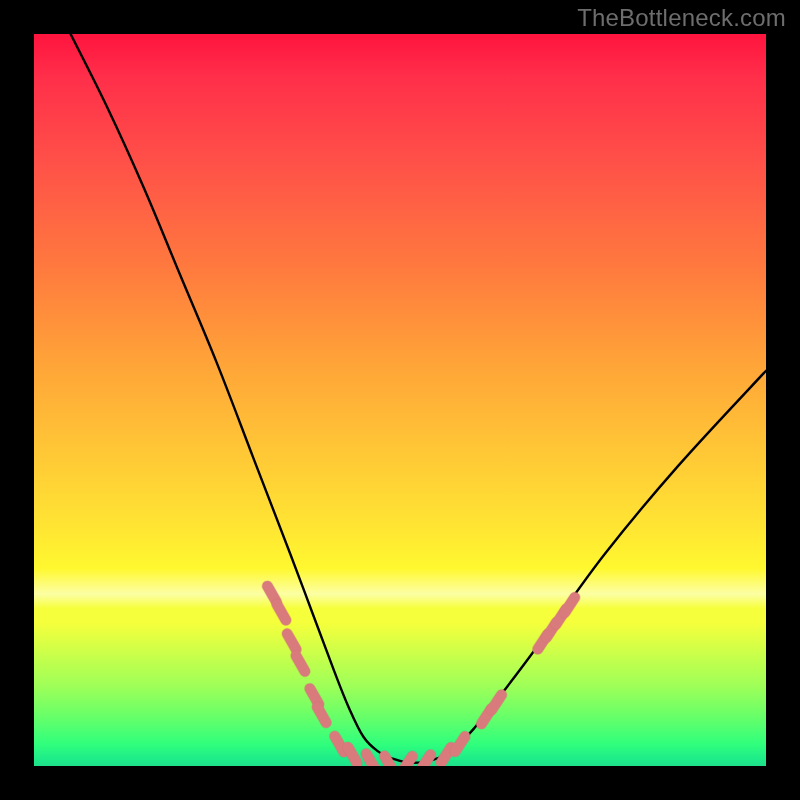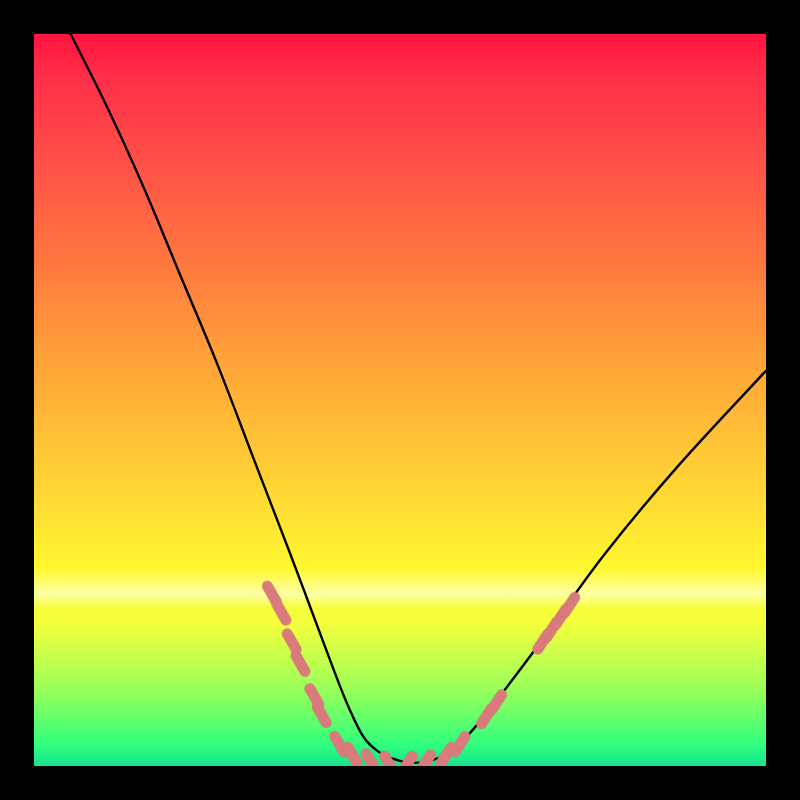--- a/index.html
+++ b/index.html
@@ -62,20 +62,21 @@
     top: 0;
     left: 0;
     width: 732px;
     height: 732px;
   }
 </style>
 </head>
 <body>
 
 <div class="frame">
+  <div class="watermark">TheBottleneck.com</div>
 
   <div class="plot">
     <svg class="curve" viewBox="0 0 732 732" preserveAspectRatio="none">
       <path id="curve-path" fill="none" stroke="#000" stroke-width="2.4" stroke-linecap="round" d="M 36.60 0.00 C 43.19 13.18, 60.02 45.53, 73.20 73.20 C 86.38 100.87, 96.62 123.42, 109.80 153.72 C 122.98 184.02, 133.22 209.94, 146.40 241.56 C 159.58 273.18, 169.82 296.46, 183.00 329.40 C 196.18 362.34, 206.42 390.30, 219.60 424.56 C 232.78 458.82, 245.66 492.05, 256.20 519.72 C 266.74 547.39, 270.25 557.20, 278.16 578.28 C 286.07 599.36, 293.53 619.71, 300.12 636.84 C 306.71 653.97, 309.49 661.58, 314.76 673.44 C 320.03 685.30, 324.13 694.81, 329.40 702.72 C 334.67 710.63, 338.77 713.41, 344.04 717.36 C 349.31 721.31, 353.41 722.70, 358.68 724.68 C 363.95 726.66, 368.05 727.68, 373.32 728.34 C 378.59 729.00, 382.69 729.00, 387.96 728.34 C 393.23 727.68, 397.33 726.66, 402.60 724.68 C 407.87 722.70, 410.65 722.63, 417.24 717.36 C 423.83 712.09, 429.98 705.94, 439.20 695.40 C 448.42 684.86, 455.30 675.93, 468.48 658.80 C 481.66 641.67, 493.95 625.27, 512.40 600.24 C 530.85 575.21, 547.24 550.02, 570.96 519.72 C 594.68 489.42, 615.17 464.82, 644.16 431.88 C 673.15 398.94, 716.19 353.85, 732.00 336.72"></path>
       <g id="markers">
           <line x1="233.42" y1="552.17" x2="242.38" y2="567.79" stroke="#c96a6e" stroke-width="11.8" stroke-linecap="round" opacity="0.28"></line>
           <line x1="233.42" y1="552.17" x2="242.38" y2="567.79" stroke="#d97b7d" stroke-width="10.5" stroke-linecap="round"></line>
           <line x1="242.94" y1="570.47" x2="251.89" y2="586.09" stroke="#c96a6e" stroke-width="11.8" stroke-linecap="round" opacity="0.28"></line>
           <line x1="242.94" y1="570.47" x2="251.89" y2="586.09" stroke="#d97b7d" stroke-width="10.5" stroke-linecap="round"></line>
           <line x1="253.19" y1="599.75" x2="262.14" y2="615.37" stroke="#c96a6e" stroke-width="11.8" stroke-linecap="round" opacity="0.28"></line>

